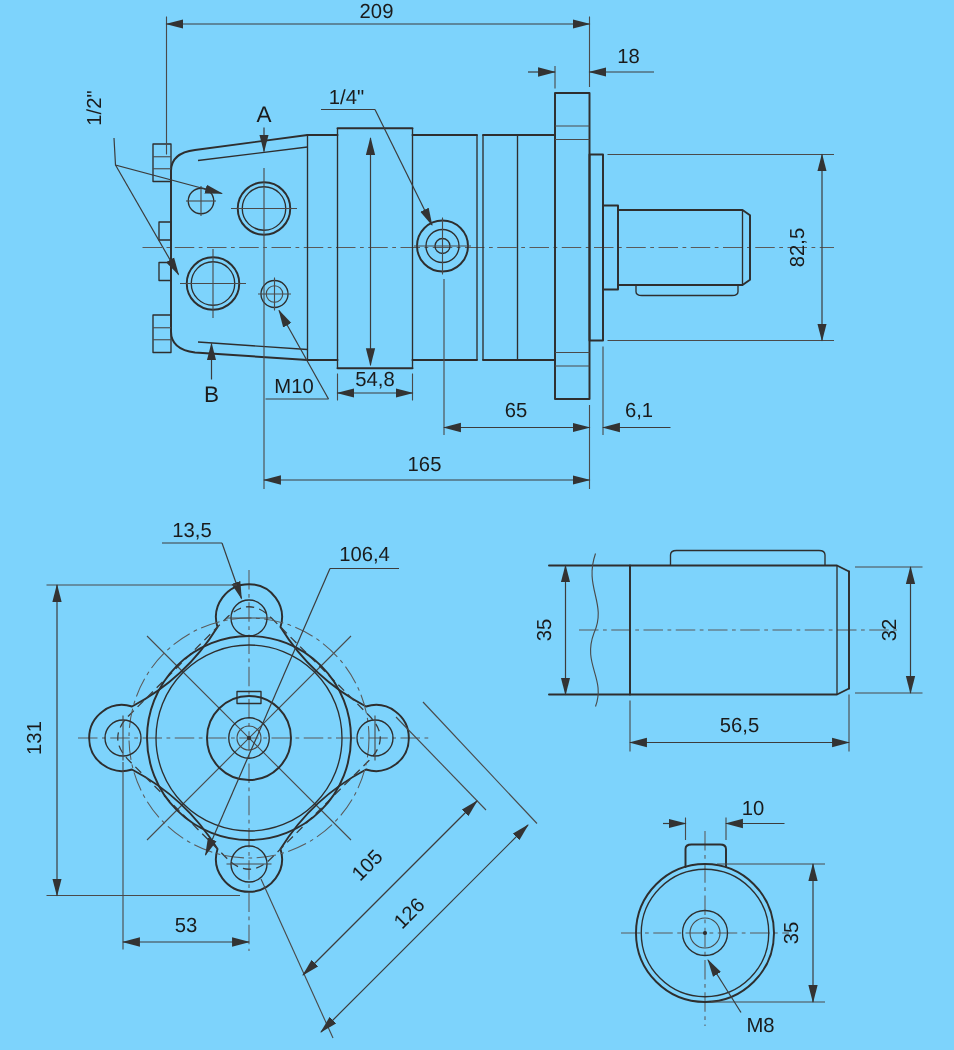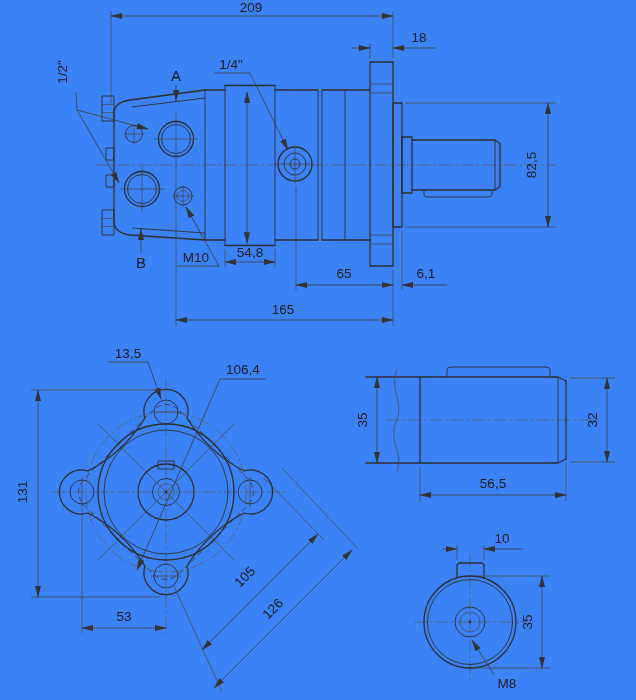--- a/index.html
+++ b/index.html
@@ -1,16 +1,16 @@
 <!DOCTYPE html>
 <html><head>
 <meta charset="utf-8">
 <style>
   html,body{margin:0;padding:0;background:#f4f4f4;}
-  .page{width:636px;height:700px;background:#3b82f6;position:relative;overflow:hidden;}
+  .page{width:636px;height:700px;background:#7dd3fc;position:relative;overflow:hidden;}
   svg{display:block;}
   
   .ol{stroke:#2e2e2e;stroke-width:1.3;fill:none;stroke-linejoin:round;stroke-linecap:round;}
   .ol2{stroke:#2e2e2e;stroke-width:0.9;fill:none;stroke-linejoin:round;}
   .tl{stroke:#4a4a4a;stroke-width:0.75;fill:none;}
   .dl{stroke:#3c3c3c;stroke-width:0.8;fill:none;}
   .cl{stroke:#5a5a5a;stroke-width:0.7;fill:none;stroke-dasharray:13 3 2.5 3;}
   .hl{stroke:#3c3c3c;stroke-width:0.85;fill:none;stroke-dasharray:5.5 3.5;}
   text{font-family:"Liberation Sans","DejaVu Sans",sans-serif;fill:#1b1b1b;font-size:13.5px;}
   .dt{text-anchor:middle;}

